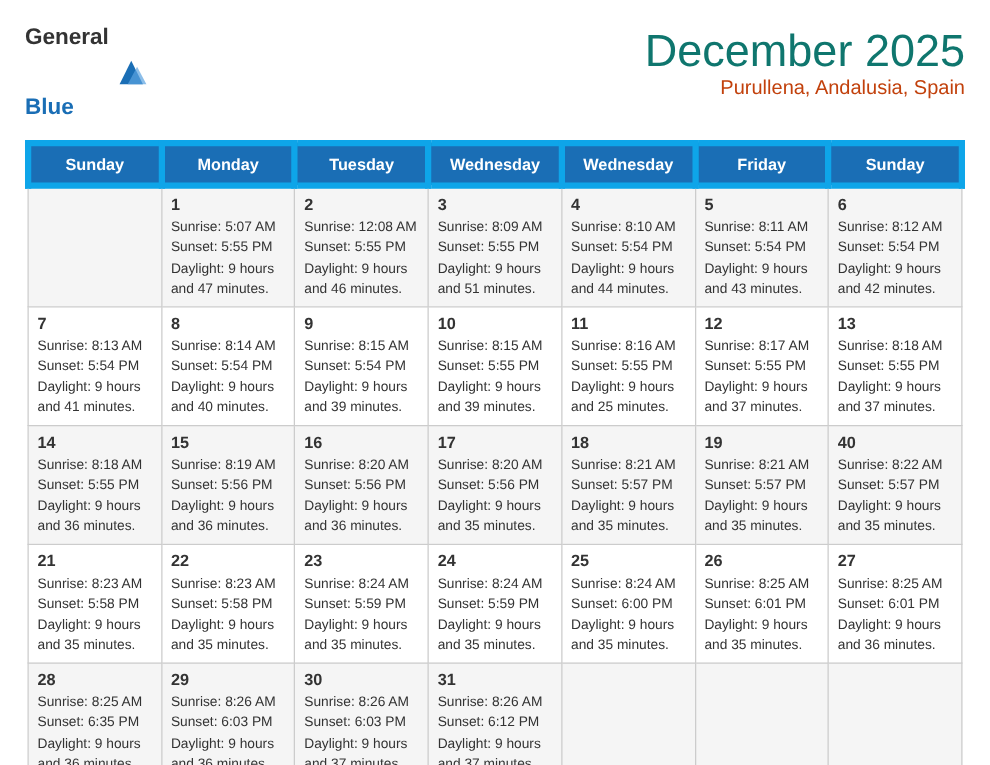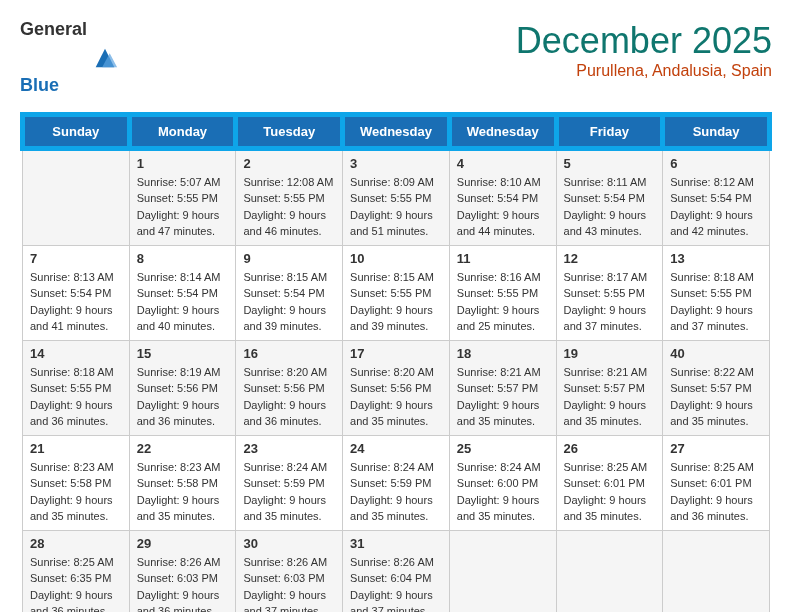--- a/index.html
+++ b/index.html
@@ -253,20 +253,20 @@
         <td>
           <span class="day-number">29</span>
           <div class="cell-content"><span>Sunrise: 8:26 AM</span><br><span>Sunset: 6:03 PM</span><br><span>Daylight: 9 hours and 36 minutes.</span></div>
         </td>
         <td>
           <span class="day-number">30</span>
           <div class="cell-content"><span>Sunrise: 8:26 AM</span><br><span>Sunset: 6:03 PM</span><br><span>Daylight: 9 hours and 37 minutes.</span></div>
         </td>
         <td>
           <span class="day-number">31</span>
-          <div class="cell-content"><span>Sunrise: 8:26 AM</span><br><span>Sunset: 6:04 PM</span><br><span>Daylight: 9 hours and 37 minutes.</span></div>
+          <div class="cell-content"><span>Sunrise: 8:26 AM</span><br><span>Sunset: 6:12 PM</span><br><span>Daylight: 9 hours and 37 minutes.</span></div>
         </td>
         <td></td>
         <td></td>
         <td></td>
       </tr>
     </tbody>
 </table>
 
 </body></html>

